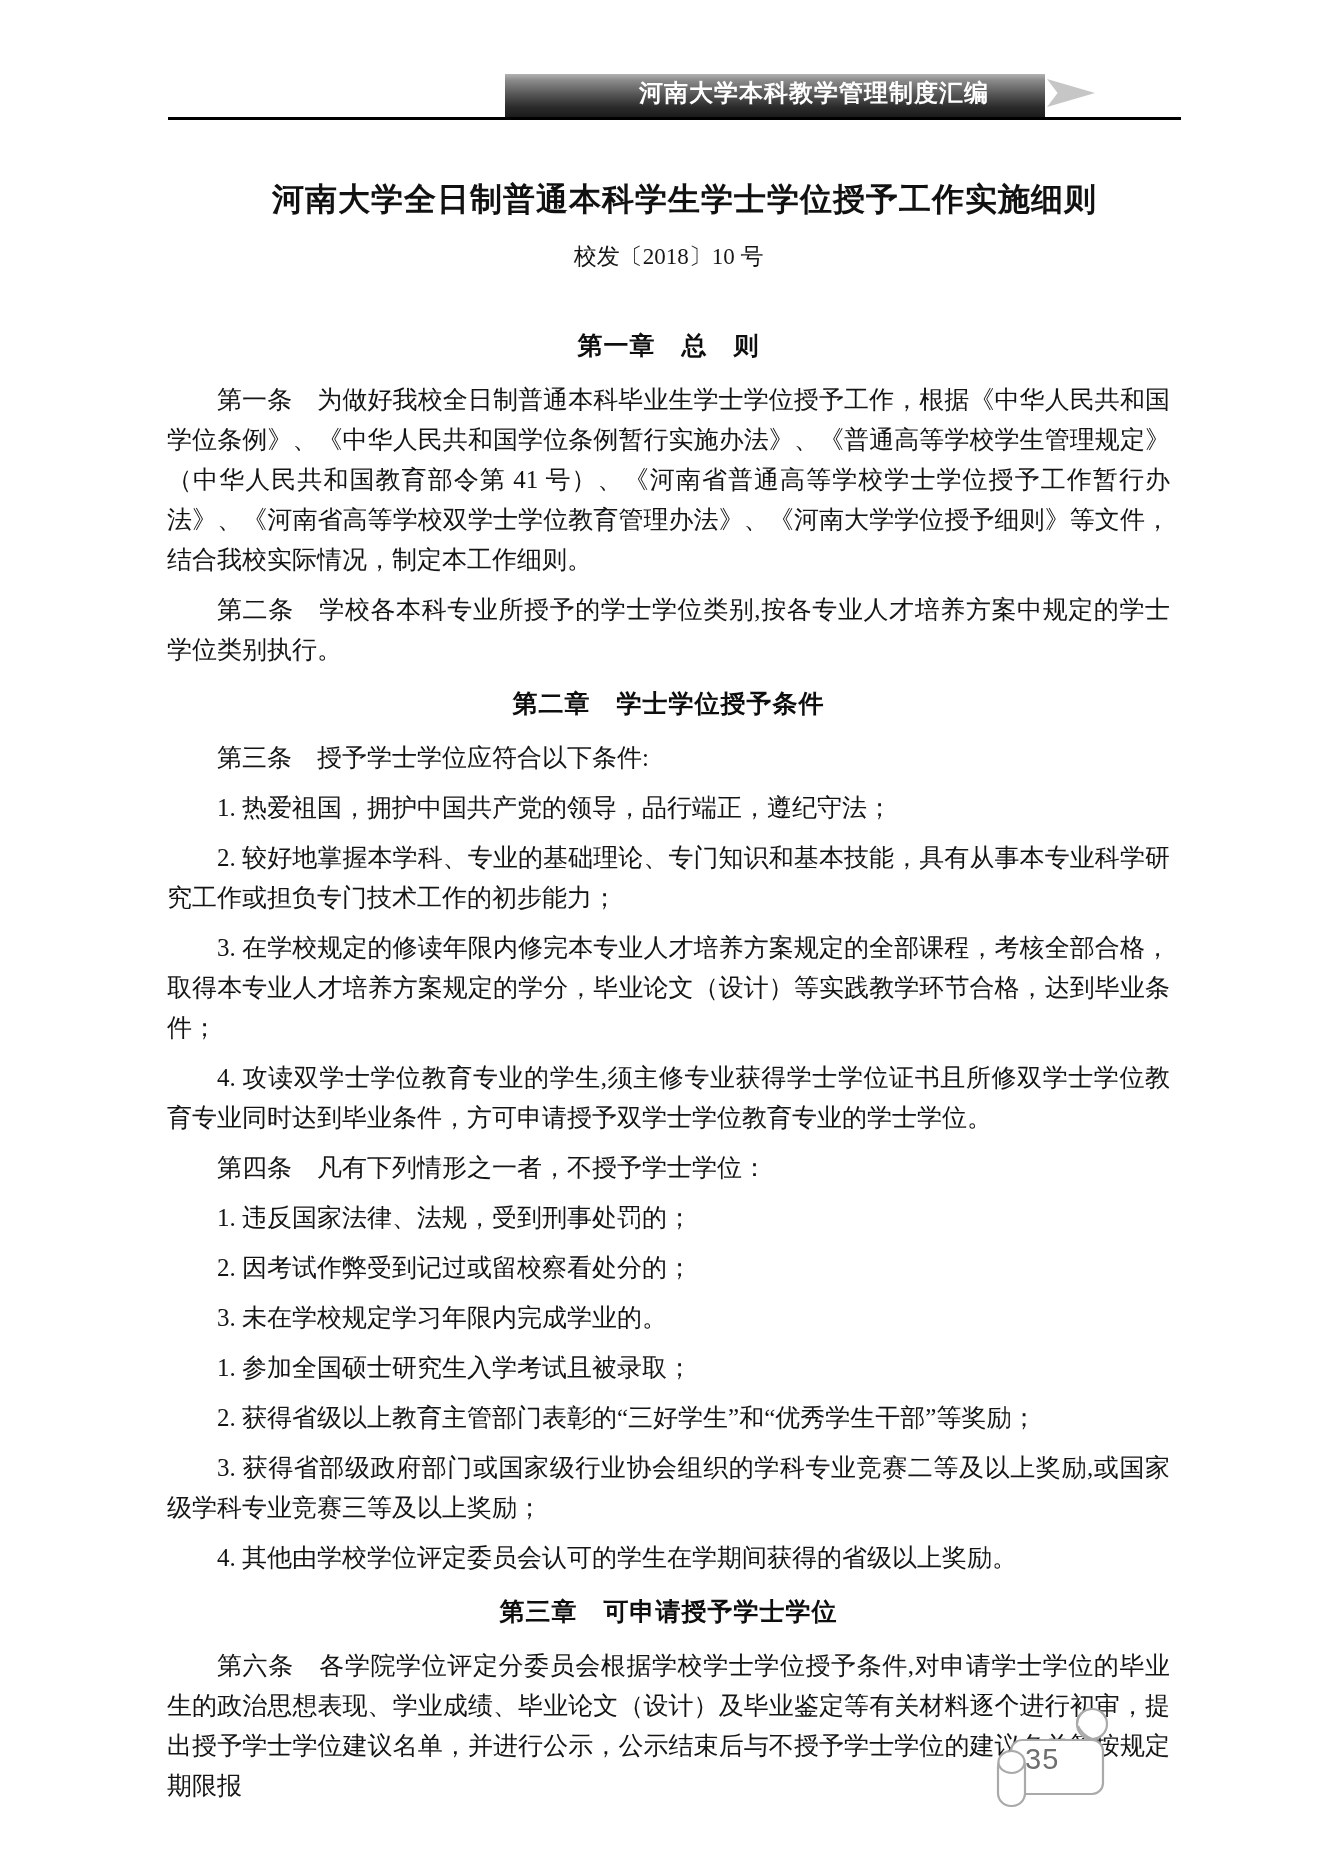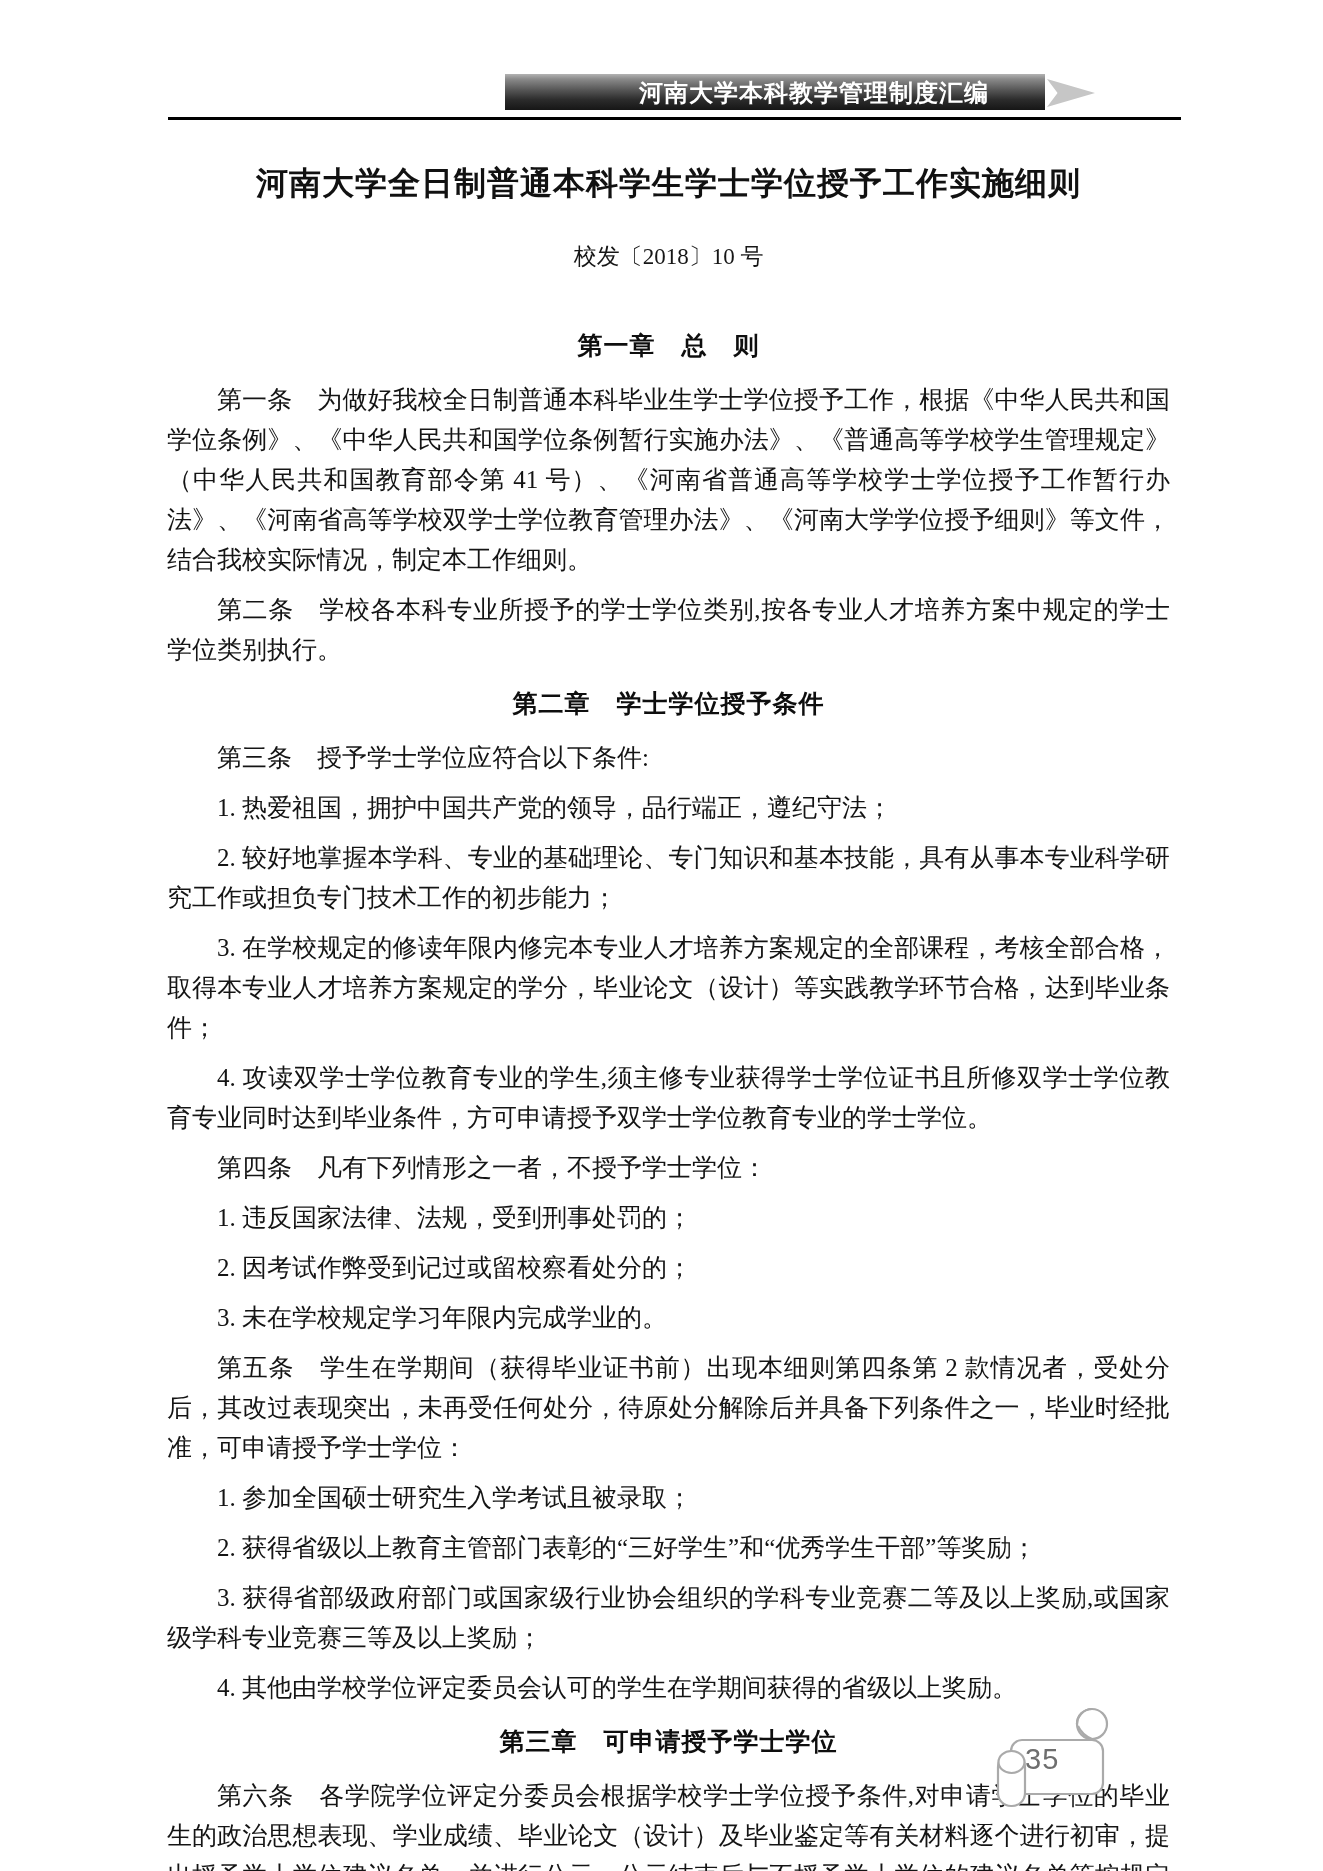--- a/index.html
+++ b/index.html
@@ -9,21 +9,21 @@
     margin:0 auto;
     background:#ffffff;
     font-family:"Liberation Serif","DejaVu Serif",serif;
     color:#141414;
     overflow:hidden;
   }
 
   
   .banner {
     position:absolute; left:505px; top:74px;
-    width:540px; height:36px;
+    width:540px; height:46px;
     box-sizing:border-box;
     background:linear-gradient(180deg,#b3b3b3 0%,#8a8a8a 14%,#555555 45%,#2b2b2b 72%,#161616 100%);
     color:#ffffff;
     font-family:"Liberation Serif","DejaVu Serif",serif;
     font-weight:bold;
     font-size:24px; line-height:38px;
     text-align:right; padding-right:56px;
     letter-spacing:1px;
   }
   .banner-arrow {
@@ -34,21 +34,21 @@
   }
   .header-rule {
     position:absolute; left:168px; top:117px;
     width:1013px; height:3px;
     background:#000000;
   }
 
   
   .doc-title {
     position:absolute; left:157px; top:160px;
-    width:1023px; margin:0;
+    width:1023px; margin:16px;
     text-align:center;
     font-family:"Liberation Sans","DejaVu Sans",sans-serif;
     font-weight:bold;
     font-size:32px; line-height:46px;
     letter-spacing:1px;
     color:#111111;
   }
   .doc-number {
     position:absolute; left:157px; top:241px;
     width:1023px;
@@ -117,21 +117,20 @@
       <h2 class="chapter">第二章　学士学位授予条件</h2>
       <p class="para">第三条　授予学士学位应符合以下条件:</p>
       <p class="para">1. 热爱祖国，拥护中国共产党的领导，品行端正，遵纪守法；</p>
       <p class="para">2. 较好地掌握本学科、专业的基础理论、专门知识和基本技能，具有从事本专业科学研究工作或担负专门技术工作的初步能力；</p>
       <p class="para">3. 在学校规定的修读年限内修完本专业人才培养方案规定的全部课程，考核全部合格，取得本专业人才培养方案规定的学分，毕业论文（设计）等实践教学环节合格，达到毕业条件；</p>
       <p class="para">4. 攻读双学士学位教育专业的学生,须主修专业获得学士学位证书且所修双学士学位教育专业同时达到毕业条件，方可申请授予双学士学位教育专业的学士学位。</p>
       <p class="para">第四条　凡有下列情形之一者，不授予学士学位：</p>
       <p class="para">1. 违反国家法律、法规，受到刑事处罚的；</p>
       <p class="para">2. 因考试作弊受到记过或留校察看处分的；</p>
       <p class="para">3. 未在学校规定学习年限内完成学业的。</p>
-      <p class="para">第五条　学生在学期间（获得毕业证书前）出现本细则第四条第 2 款情况者，受处分后，其改过表现突出，未再受任何处分，待原处分解除后并具备下列条件之一，毕业时经批准，可申请授予学士学位：</p>
       <p class="para">1. 参加全国硕士研究生入学考试且被录取；</p>
       <p class="para">2. 获得省级以上教育主管部门表彰的“三好学生”和“优秀学生干部”等奖励；</p>
       <p class="para">3. 获得省部级政府部门或国家级行业协会组织的学科专业竞赛二等及以上奖励,或国家级学科专业竞赛三等及以上奖励；</p>
       <p class="para">4. 其他由学校学位评定委员会认可的学生在学期间获得的省级以上奖励。</p>
       <h2 class="chapter">第三章　可申请授予学士学位</h2>
       <p class="para">第六条　各学院学位评定分委员会根据学校学士学位授予条件,对申请学士学位的毕业生的政治思想表现、学业成绩、毕业论文（设计）及毕业鉴定等有关材料逐个进行初审，提出授予学士学位建议名单，并进行公示，公示结束后与不授予学士学位的建议名单等按规定期限报</p>
     </div>
 
   <div class="pagenum-wrap">
     <svg width="140" height="115" viewBox="0 0 140 115">

